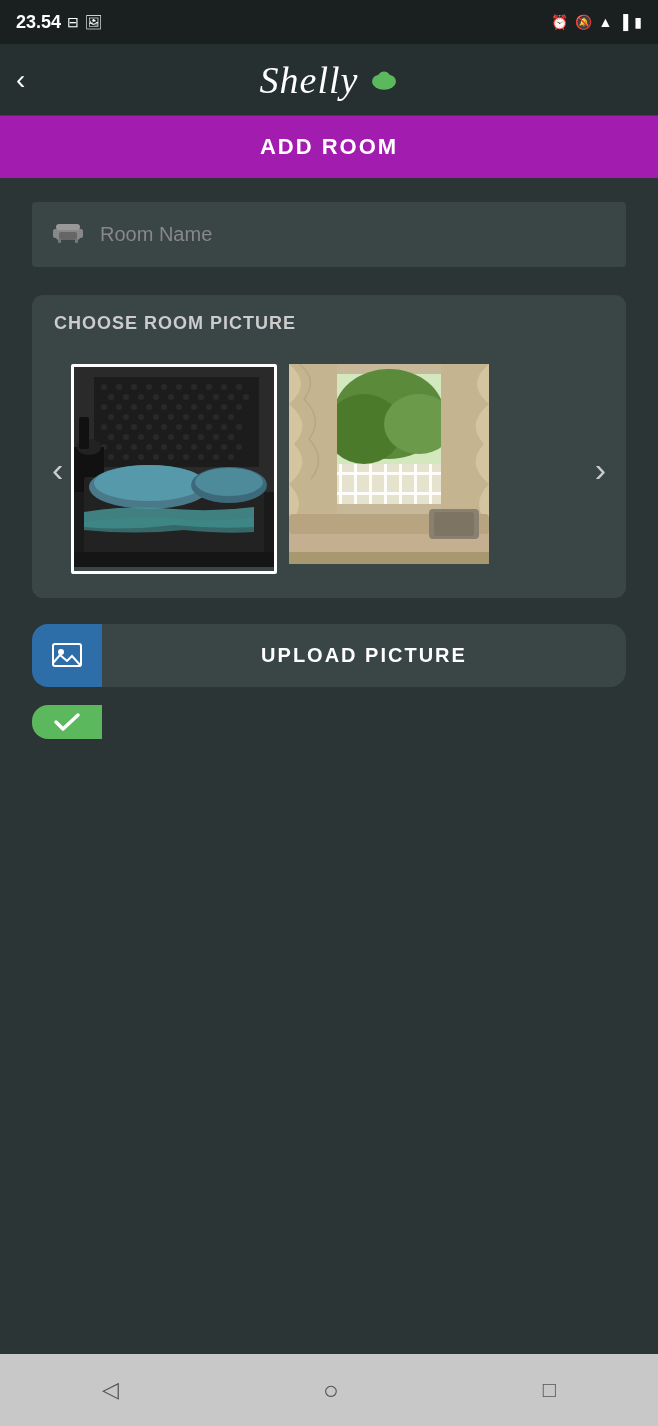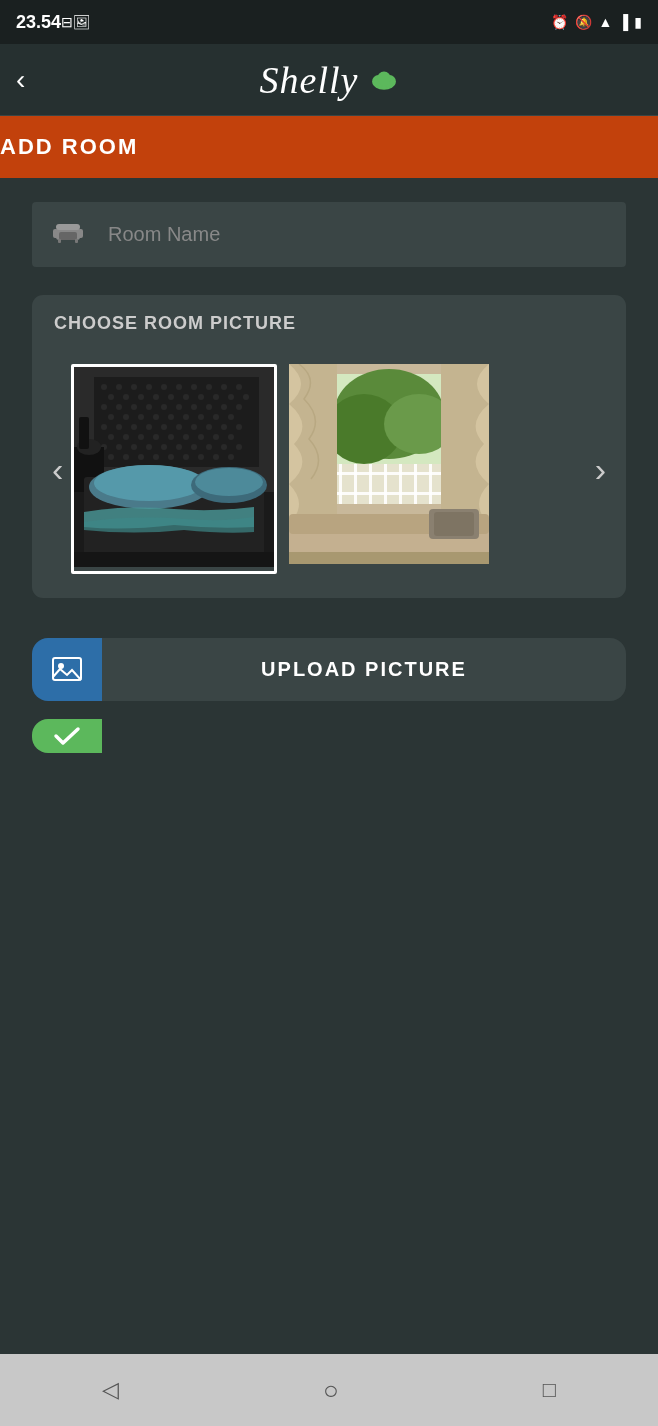--- a/index.html
+++ b/index.html
@@ -35,20 +35,21 @@
       align-items: center;
       gap: 6px;
     }
     .status-icon {
       color: #fff;
       font-size: 14px;
     }
     .status-bar-left {
       display: flex;
       align-items: center;
+      gap: 6px;
     }
 
     
     .app-bar {
       background-color: #263030;
       height: 72px;
       display: flex;
       align-items: center;
       justify-content: center;
       position: relative;
@@ -79,22 +80,23 @@
       letter-spacing: 1px;
     }
     .logo-cloud {
       width: 28px;
       height: 20px;
       margin-left: 4px;
     }
 
     
     .page-header {
-      background-color: #c2410c;
+      background-color: #a21caf;
       padding: 18px 0;
+      text-align: center;
       flex-shrink: 0;
     }
     .page-title {
       font-size: 22px;
       font-weight: bold;
       letter-spacing: 2px;
       color: #fff;
     }
 
     
@@ -103,21 +105,21 @@
       flex: 1;
     }
 
     
     .room-name-input-wrapper {
       background-color: #3a4545;
       border-radius: 4px;
       display: flex;
       align-items: center;
       padding: 16px 20px;
-      gap: 24px;
+      gap: 16px;
       margin-bottom: 28px;
     }
     .sofa-icon {
       color: #888;
       font-size: 26px;
     }
     .room-name-input {
       background: transparent;
       border: none;
       outline: none;
@@ -126,21 +128,21 @@
       width: 100%;
     }
     .room-name-input::placeholder {
       color: #888;
     }
 
     
     .choose-picture-section {
       background-color: #3a4545;
       border-radius: 11px;
-      margin-bottom: 40px;
+      margin-bottom: 26px;
       overflow: hidden;
     }
     .choose-picture-header {
       padding: 18px 22px;
       font-size: 18px;
       font-weight: bold;
       letter-spacing: 1px;
       color: #ccc;
     }
     .picture-carousel {

